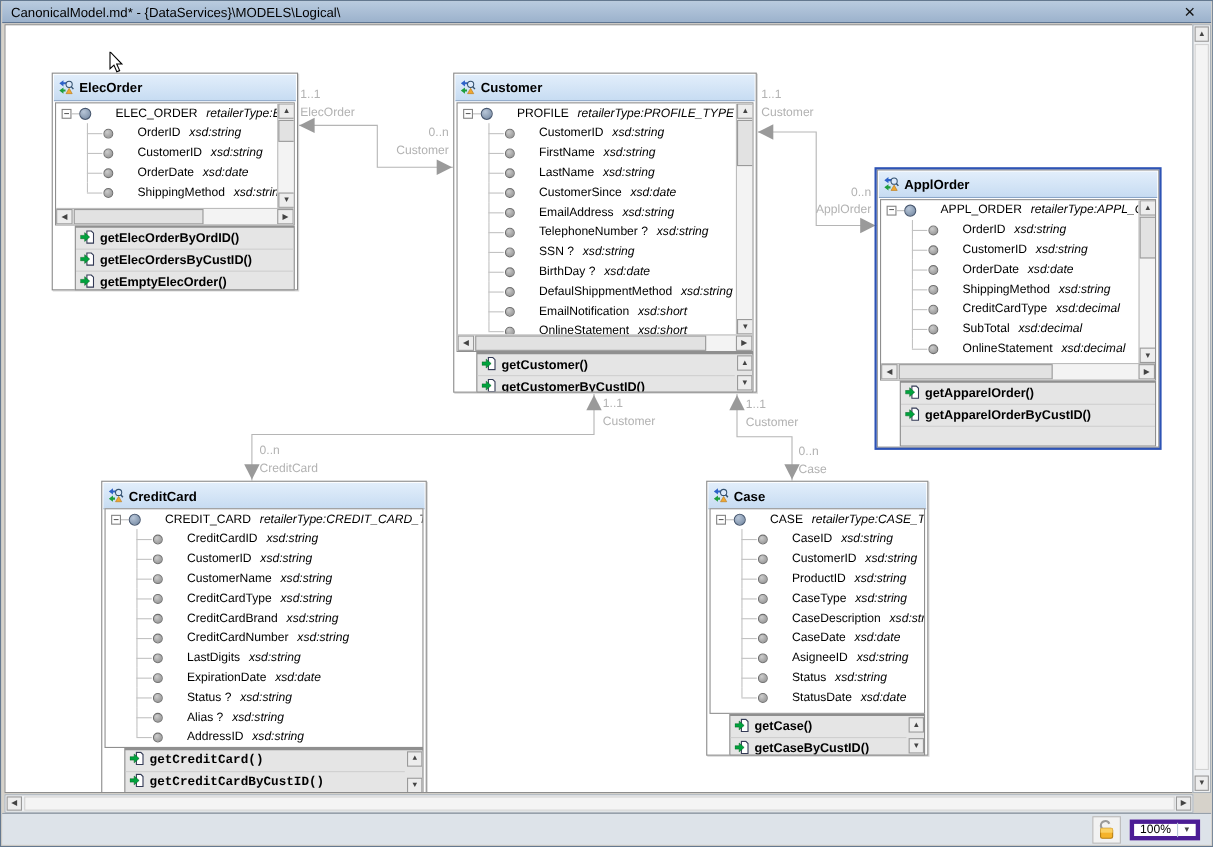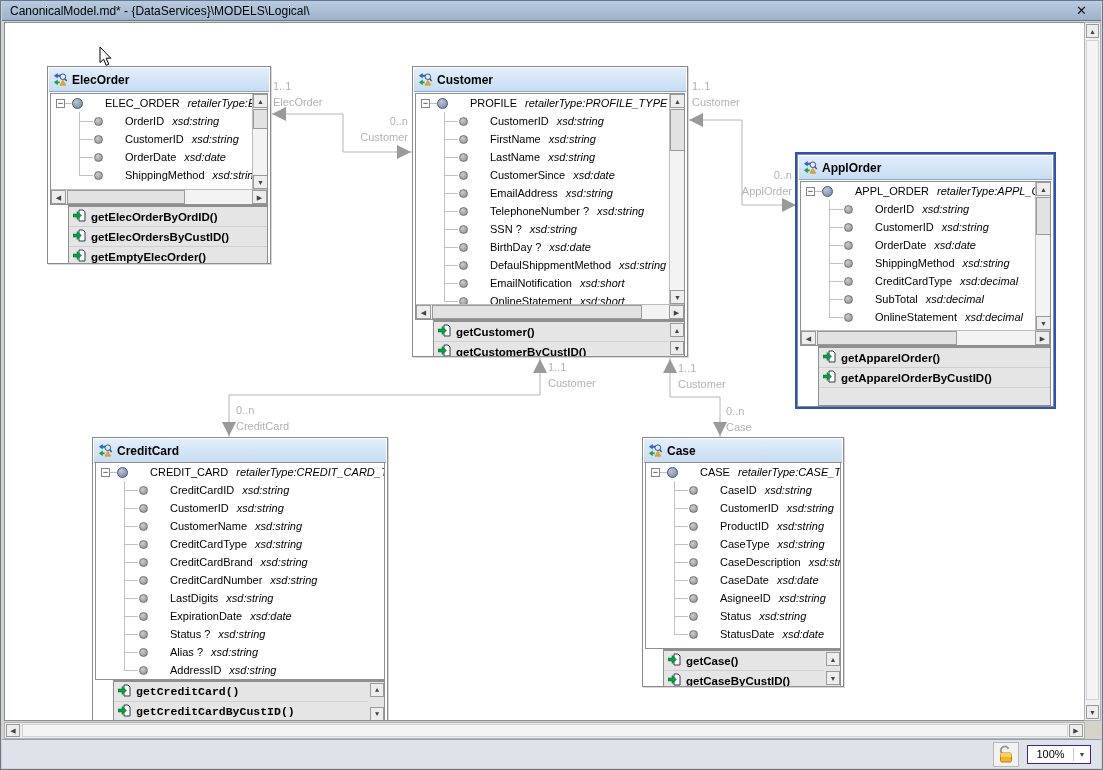--- a/index.html
+++ b/index.html
@@ -72,21 +72,21 @@
   .main-vscroll .thumb { position:absolute; left:1px; top:17px; width:13px; height:660px; background:#f4f4f4; border:1px solid #d2d2d2; }
   .main-hscroll { position:absolute; left:3px; top:721px; width:1081px; height:17px; background:#eef0f2; border:1px solid #aab2ba; }
   .main-hscroll .sb-btn { position:absolute; top:1px; width:14px; height:13px; }
   .main-hscroll .lf { left:1px; } .main-hscroll .rt { right:1px; }
   .main-hscroll .thumb { position:absolute; top:1px; left:17px; width:1046px; height:13px; background:#f4f4f4; border:1px solid #d2d2d2; }
 
   
   .statusbar { position:absolute; left:1px; right:1px; bottom:1px; height:29px; background:#dde3e9; border-top:1px solid #96a0aa;
                display:flex; align-items:center; justify-content:flex-end; gap:8px; padding:0 10px; }
   .lock-tile { width:26px; height:25px; background:#f2f2f2; border:1px solid #b8b8b8; display:flex; align-items:center; justify-content:center; }
-  .zoom-box { width:64px; height:19px; background:#fff; border:1px solid #4c1d95; display:flex; align-items:center; font-size:11px; }
+  .zoom-box { width:64px; height:19px; background:#fff; border:4px solid #4c1d95; display:flex; align-items:center; font-size:11px; }
   .zoom-box .val { flex:1; text-align:center; }
   .zoom-box .sep { width:1px; height:13px; background:#b9c9d9; }
   .zoom-box .arrow { width:16px; text-align:center; font-size:7px; color:#444; }
 
   .cursor { position:absolute; pointer-events:none; z-index:50; }
 </style>
 </head>
 <body>
 
 <div class="app">

